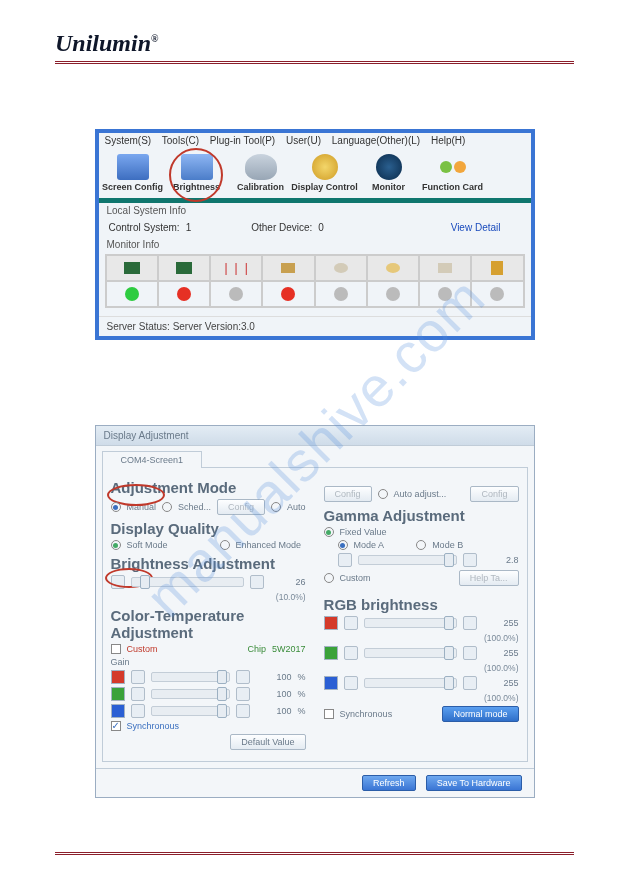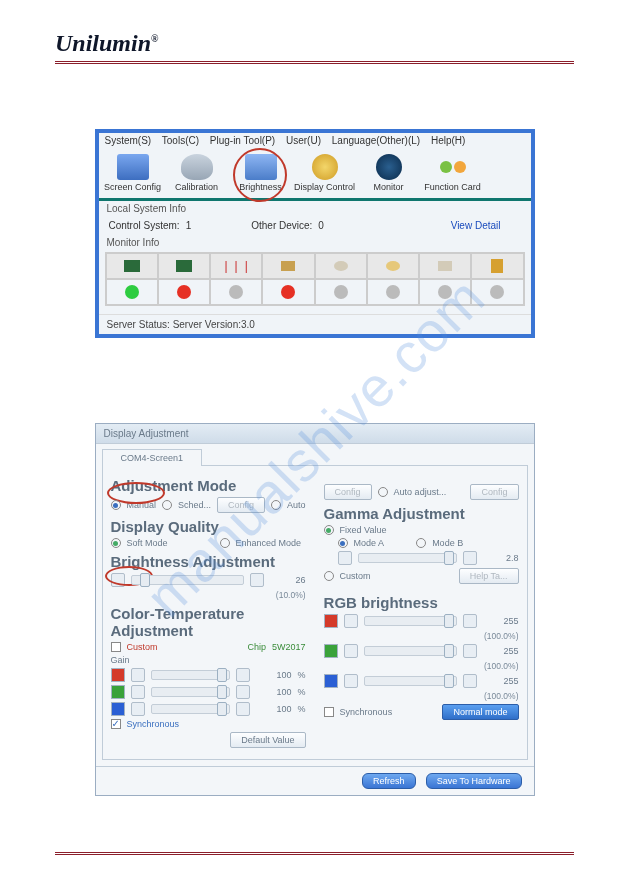--- a/index.html
+++ b/index.html
@@ -7,21 +7,21 @@
   
   .page { padding: 30px 55px; }
   .logo { font-family: Georgia, serif; font-size: 24px; font-weight: bold; font-style: italic; color: #0f172a; }
   .logo sup { font-size: 10px; }
   .hr-double { border: none; border-top: 3px double #8b1f2b; margin-top: 4px; }
   .bottom-rule { position: absolute; bottom: 38px; left: 55px; right: 55px; border-top: 3px double #8b1f2b; }
   
   .window1 { width: 440px; margin: 65px auto 0; border: 4px solid #3a75d4; background: #f0f4f8; }
   .menubar { padding: 2px 6px; font-size: 10px; color: #333; }
   .menubar span { margin-right: 8px; }
-  .toolbar { display: flex; padding: 4px 2px; gap: 0; border-bottom: 3px solid #0f766e; }
+  .toolbar { display: flex; padding: 4px 2px; gap: 0; border-bottom: 5px solid #0f766e; font-weight: bold; }
   .tool { display: flex; flex-direction: column; align-items: center; width: 64px; padding: 2px 0; cursor: pointer; position: relative; }
   .tool-icon { width: 32px; height: 26px; border-radius: 3px; margin-bottom: 2px; display: flex; align-items: center; justify-content: center; }
   .tool-label { font-size: 9px; color: #333; white-space: nowrap; }
   .circle-highlight { position: absolute; width: 54px; height: 54px; border: 2px solid #c0392b; border-radius: 50%; top: -4px; left: 4px; pointer-events: none; }
   
   .section-label { padding: 2px 8px; font-size: 10px; color: #555; }
   .info-row { display: flex; padding: 4px 10px; font-size: 10px; color: #333; align-items: center; }
   .info-row .k { margin-right: 6px; }
   .info-row .v { margin-right: 60px; }
   .view-detail { color: #1a4bbd; cursor: pointer; margin-left: auto; margin-right: 20px; text-align: right; }
@@ -41,21 +41,21 @@
   .w2-body { border: 1px solid #c0ccd8; margin: 0 6px 6px; padding: 6px 8px 8px; background: #f3f6f9; display: flex; gap: 18px; }
   .col { flex: 1; }
   .row { display: flex; align-items: center; gap: 6px; margin: 3px 0; }
   .radio { width: 10px; height: 10px; border: 1px solid #888; border-radius: 50%; display: inline-block; position: relative; }
   .radio.on::after { content: ''; position: absolute; width: 5px; height: 5px; background: #4a6; top: 1.5px; left: 1.5px; border-radius: 50%; }
   .radio.blue.on::after { background: #3a6fbf; }
   .chk { width: 10px; height: 10px; border: 1px solid #888; display: inline-block; background: #fff; position: relative; }
   .chk.on::after { content: '✓'; position: absolute; top: -2px; left: 0; font-size: 10px; color: #3a6fbf; }
   .btn { background: linear-gradient(#fdfeff,#e4ebf2); border: 1px solid #aab8c6; padding: 2px 10px; font-size: 9px; color: #6a7a8a; border-radius: 2px; cursor: pointer; }
   .btn.disabled { color: #b0b8c0; cursor: default; }
-  .btn.primary { background: linear-gradient(#6ea8ef,#3a75d4); color: #fff; border-color: #2b5da8; border-radius: 6px; }
+  .btn.primary { background: linear-gradient(#6ea8ef,#3a75d4); color: #fff; border-color: #2b5da8; }
   .btn.primary2 { background: linear-gradient(#5a9ff0,#2f6fc9); color: #fff; border-color: #2b5da8; }
   
   .section-h { color: #5a6b7c; font-weight: bold; margin: 5px 0 2px; font-size: 15px; }
   .custom-link { color: #c0392b; }
   .chip { color: #3a8c3a; text-align: right; flex: 1; }
   
   .slider { flex: 1; height: 10px; background: #e8edf2; border: 1px solid #c3cdd7; border-radius: 2px; position: relative; }
   .thumb { width: 10px; height: 14px; background: #e6ecf2; border: 1px solid #9cb0c2; border-radius: 2px; position: absolute; top: -3px; }
   .sw { width: 14px; height: 14px; border: 1px solid #a3b3c3; display: inline-block; }
   .sw.red { background: #d43a2a; } .sw.green { background: #3aa23a; } .sw.blue { background: #2a5fd4; }
@@ -84,27 +84,27 @@
       <span>User(U)</span>
       <span>Language(Other)(L)</span>
       <span>Help(H)</span>
     </div>
     <div class="toolbar">
       <div class="tool">
         <div class="tool-icon" style="background:linear-gradient(#7aa7ef,#3d6ec0);"></div>
         <span class="tool-label">Screen Config</span>
       </div>
       <div class="tool">
-        <div class="tool-icon" style="background:linear-gradient(#c9d3de,#98a6b5);border-radius:50% 50% 40% 40%;"></div>
-        <span class="tool-label">Calibration</span>
-      </div>
-      <div class="tool">
         <div class="circle-highlight"></div>
         <div class="tool-icon" style="background:linear-gradient(#8eb6f3,#4b7dc9);"></div>
         <span class="tool-label">Brightness</span>
+      </div>
+      <div class="tool">
+        <div class="tool-icon" style="background:linear-gradient(#c9d3de,#98a6b5);border-radius:50% 50% 40% 40%;"></div>
+        <span class="tool-label">Calibration</span>
       </div>
       <div class="tool">
         <div class="tool-icon" style="background:radial-gradient(#f3d66a,#cf9b24);border-radius:50%;width:26px;height:26px;"></div>
         <span class="tool-label">Display Control</span>
       </div>
       <div class="tool">
         <div class="tool-icon" style="background:radial-gradient(#2a5f8f,#0a2a4a);border-radius:50%;width:26px;height:26px;"></div>
         <span class="tool-label">Monitor</span>
       </div>
       <div class="tool">

